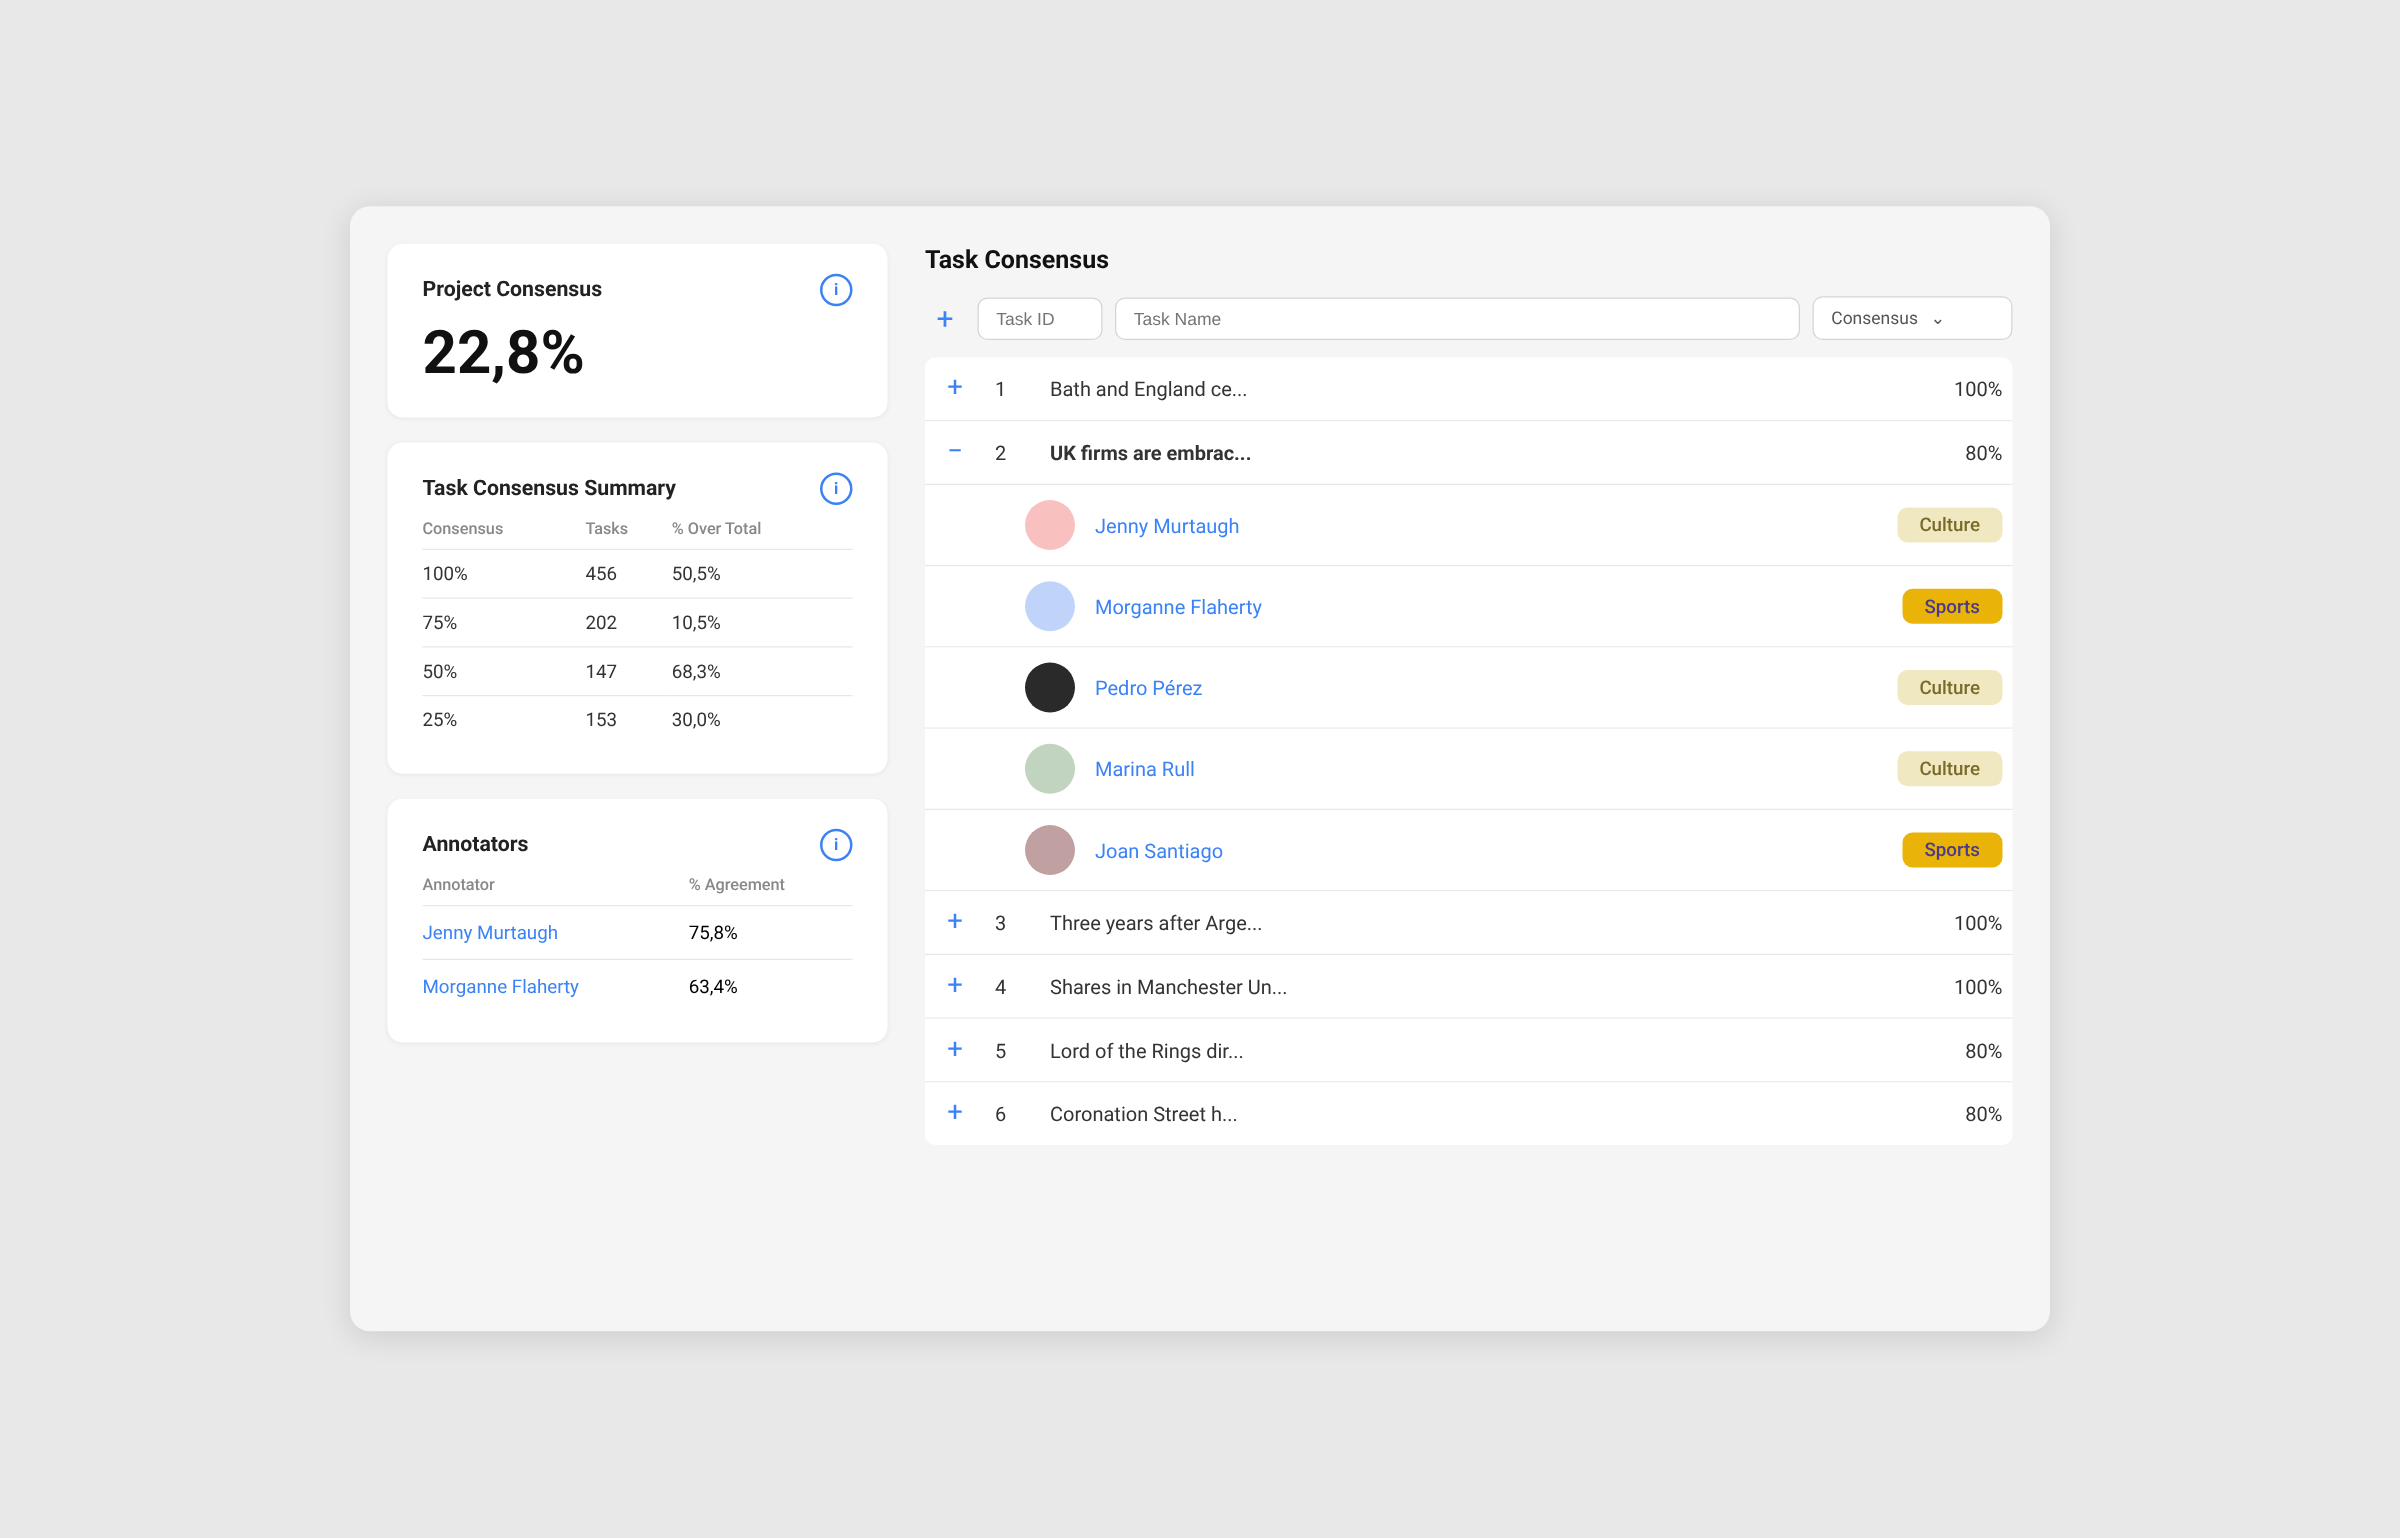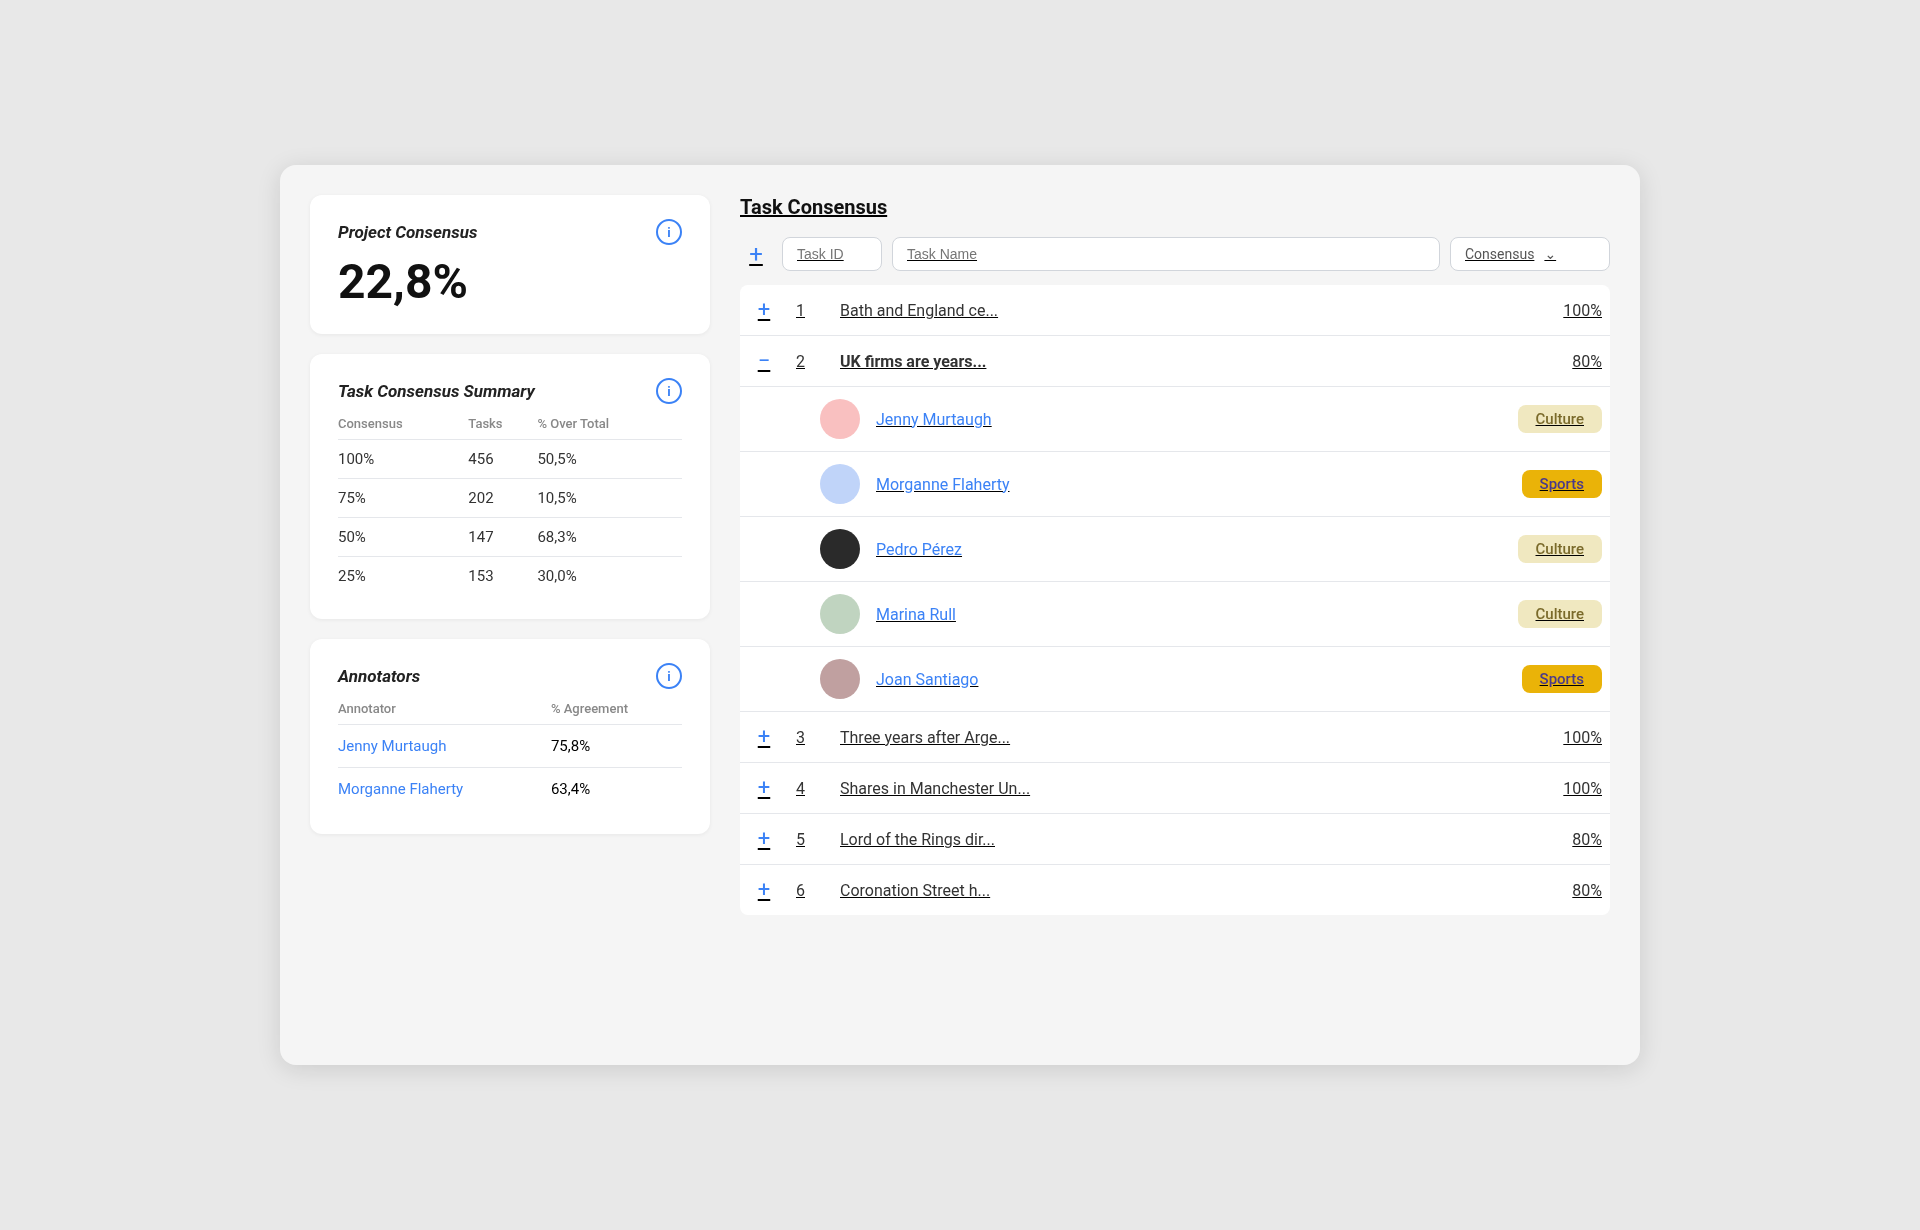--- a/index.html
+++ b/index.html
@@ -39,21 +39,20 @@
     .card-header {
       display: flex;
       align-items: center;
       justify-content: space-between;
       margin-bottom: 8px;
     }
     .card-title {
       font-size: 17px;
       font-weight: 700;
       color: #222;
-      font-style: italic;
     }
     .info-icon {
       width: 26px;
       height: 26px;
       border-radius: 50%;
       border: 2px solid #3b82f6;
       display: flex;
       align-items: center;
       justify-content: center;
       color: #3b82f6;
@@ -117,21 +116,20 @@
     }
     .annotator-link {
       color: #3b82f6;
       cursor: pointer;
     }
     
     .right-panel {
       flex: 1;
       display: flex;
       flex-direction: column;
-      text-decoration: underline;
     }
     .right-title {
       font-size: 20px;
       font-weight: 700;
       color: #111;
       margin-bottom: 18px;
     }
     
     .filter-row {
       display: flex;
@@ -374,21 +372,21 @@
     <div class="task-list" id="task-list">
     <div class="task-row">
       <span class="task-toggle plus">+</span>
       <span class="task-id-cell">1</span>
       <span class="task-name-cell">Bath and England ce...</span>
       <span class="task-consensus-cell">100%</span>
     </div>
         <div class="task-row">
       <span class="task-toggle minus">−</span>
       <span class="task-id-cell">2</span>
-      <span class="task-name-cell bold">UK firms are years...</span>
+      <span class="task-name-cell bold">UK firms are embrac...</span>
       <span class="task-consensus-cell">80%</span>
     </div>
         <div class="annotator-row">
           <div class="avatar" style="background: #f9c0c0;"></div>
           <span class="annotator-name">Jenny Murtaugh</span>
           <span class="tag tag-culture">Culture</span>
         </div>
         <div class="annotator-row">
           <div class="avatar" style="background: #c0d4f9;"></div>
           <span class="annotator-name">Morganne Flaherty</span>

